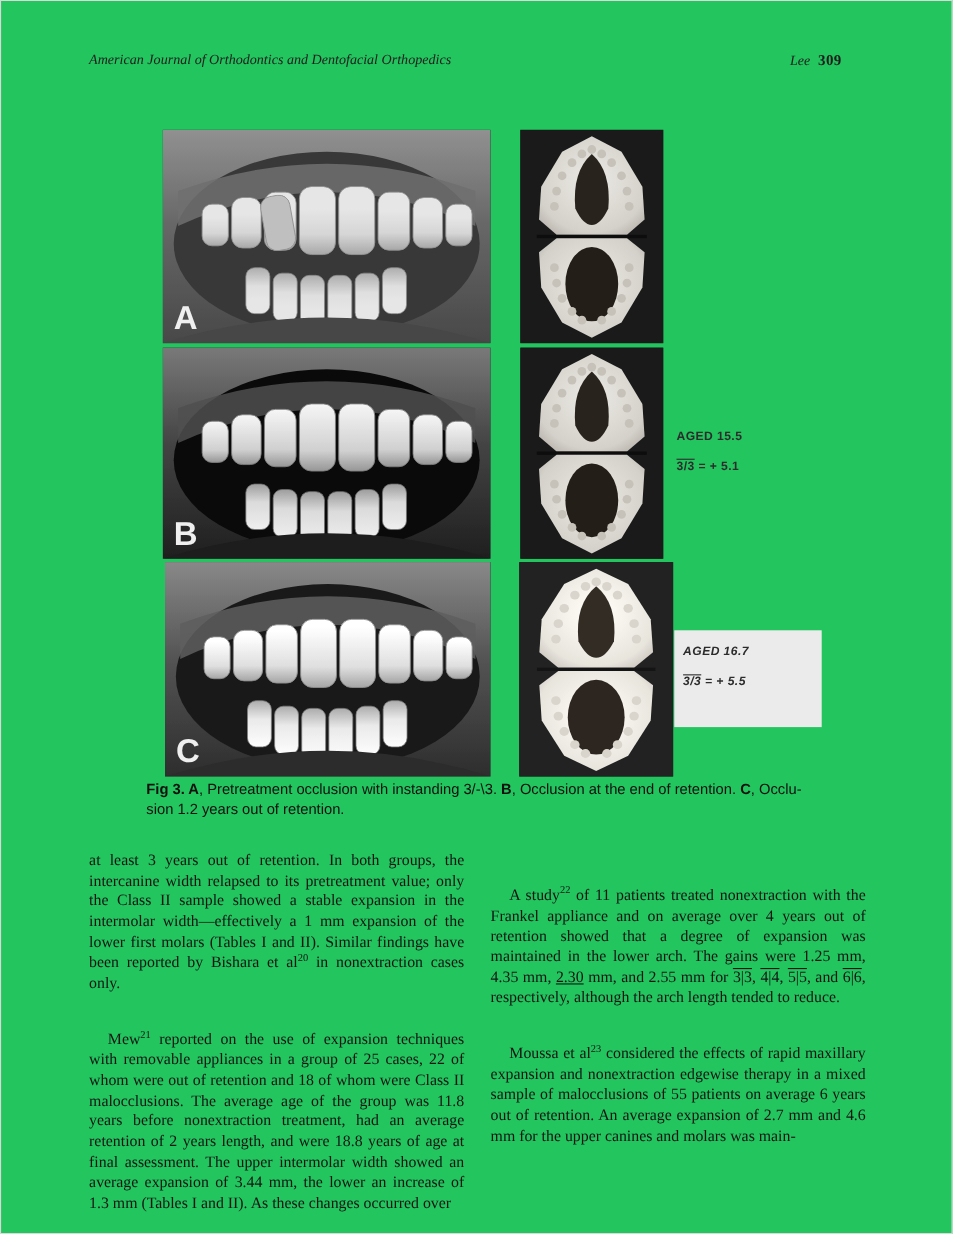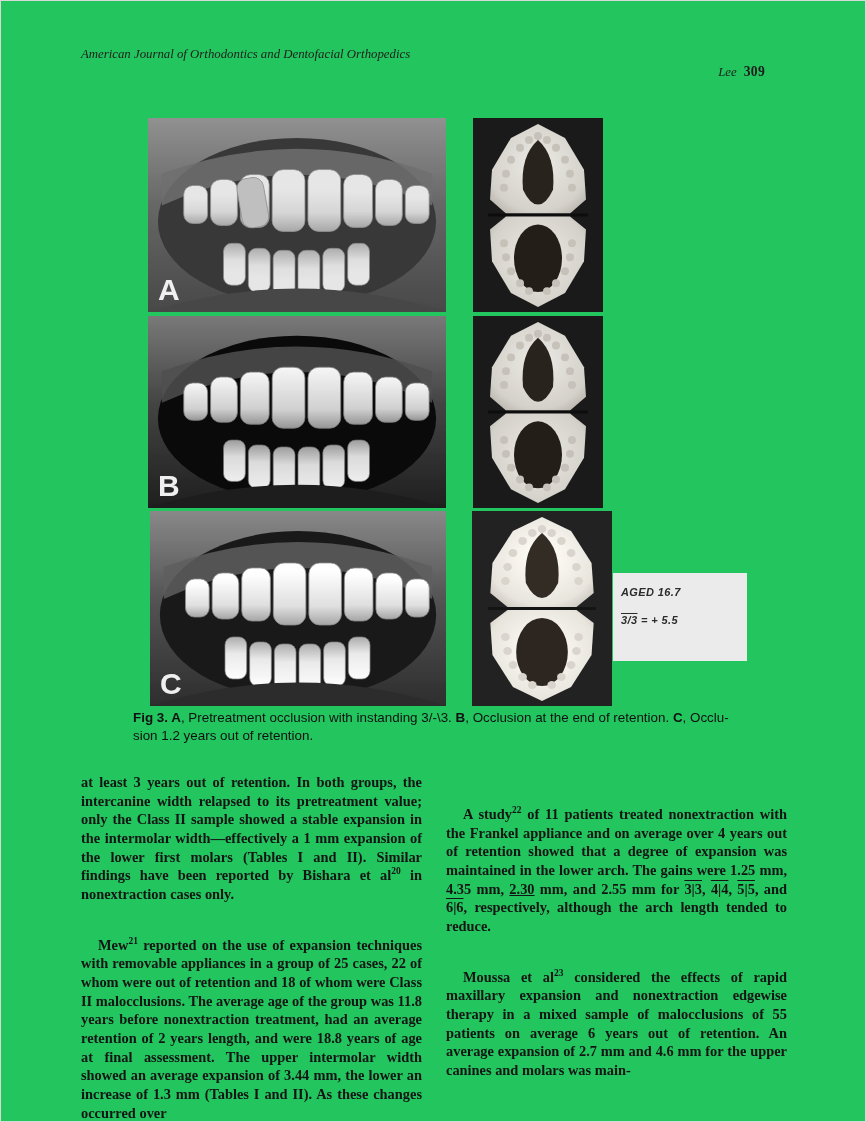--- a/index.html
+++ b/index.html
@@ -2,21 +2,21 @@
 <html><head>
 <meta charset="utf-8">
 <style>
   html,body{margin:0;padding:0;background:#ffffff;}
   .page{position:relative;width:866px;height:1122px;background:#22c55e;overflow:hidden;
         box-shadow:inset 0 0 0 1px #d9d9d9;font-family:"Liberation Serif",serif;color:#161616;}
 
   
   .hdr-left{position:absolute;left:81px;top:46px;font:italic 12.8px/17px "Liberation Serif",serif;color:#1d1d1d;}
   .hdr-right{position:absolute;left:466px;top:46px;width:299px;text-align:right;
-             font:italic 12.8px/17px "Liberation Serif",serif;color:#1d1d1d;white-space:nowrap;margin-top:17px;}
+             font:italic 12.8px/17px "Liberation Serif",serif;color:#1d1d1d;white-space:nowrap;}
   .hdr-pagenum{font-style:normal;font-weight:700;font-size:13.6px;margin-left:7px;letter-spacing:.3px;}
 
   
   .fig-row{position:absolute;left:0;width:866px;}
   .row-a{top:118px;height:194px;}
   .row-b{top:316px;height:192px;}
   .row-c{top:511px;height:195px;}
   .photo{position:absolute;left:148px;top:0;width:298px;height:100%;overflow:hidden;background:#3a3a3a;}
   .row-c .photo{left:150px;width:296px;}
   .photo svg,.cast svg{display:block;width:100%;height:100%;}
@@ -41,21 +41,21 @@
   
   .caption{position:absolute;left:133px;top:709px;width:632px;
       font:13.4px/18px "Liberation Sans",sans-serif;color:#101010;}
   .caption .seg-b{font-weight:700;}
 
   
   .col{position:absolute;top:773px;width:341px;text-align:justify;
       font:14.4px/18.65px "Liberation Serif",serif;color:#141414;}
   .col-left{left:81px;}
   .col-right{left:446px;}
-  .para{margin:0;font-weight:bold;}
+  .para{margin:0;}
   .para.indent{text-indent:17px;margin-top:32px;}
 
   
   .seg-b{font-weight:700;}
   .seg-sup{font-size:.66em;vertical-align:super;line-height:0;}
   .seg-ov{text-decoration:overline;}
   .seg-un{text-decoration:underline;}
 
   .svg-defs{position:absolute;width:0;height:0;overflow:hidden;}
 </style>
@@ -175,20 +175,24 @@
       <svg class="photo-b" viewBox="0 0 300 195" preserveAspectRatio="none">
           <use href="#sym-photo"></use>
         </svg>
       <span class="panel-letter">B</span>
     </div>
     <div class="cast">
       <svg viewBox="0 0 130 195" preserveAspectRatio="none">
           <use href="#sym-cast"></use>
         </svg>
     </div>
+    <div class="cast-label label-b">
+      <div class="label-line"><span>AGED 15.5</span></div>
+      <div class="label-line"><span class="seg-ov">3/3</span><span> = + 5.1</span></div>
+    </div>
   </div>
 
   <div class="fig-row row-c">
     <div class="photo">
       <svg class="photo-c" viewBox="0 0 300 195" preserveAspectRatio="none">
           <use href="#sym-photo"></use>
         </svg>
       <span class="panel-letter">C</span>
     </div>
     <div class="cast cast-c">

